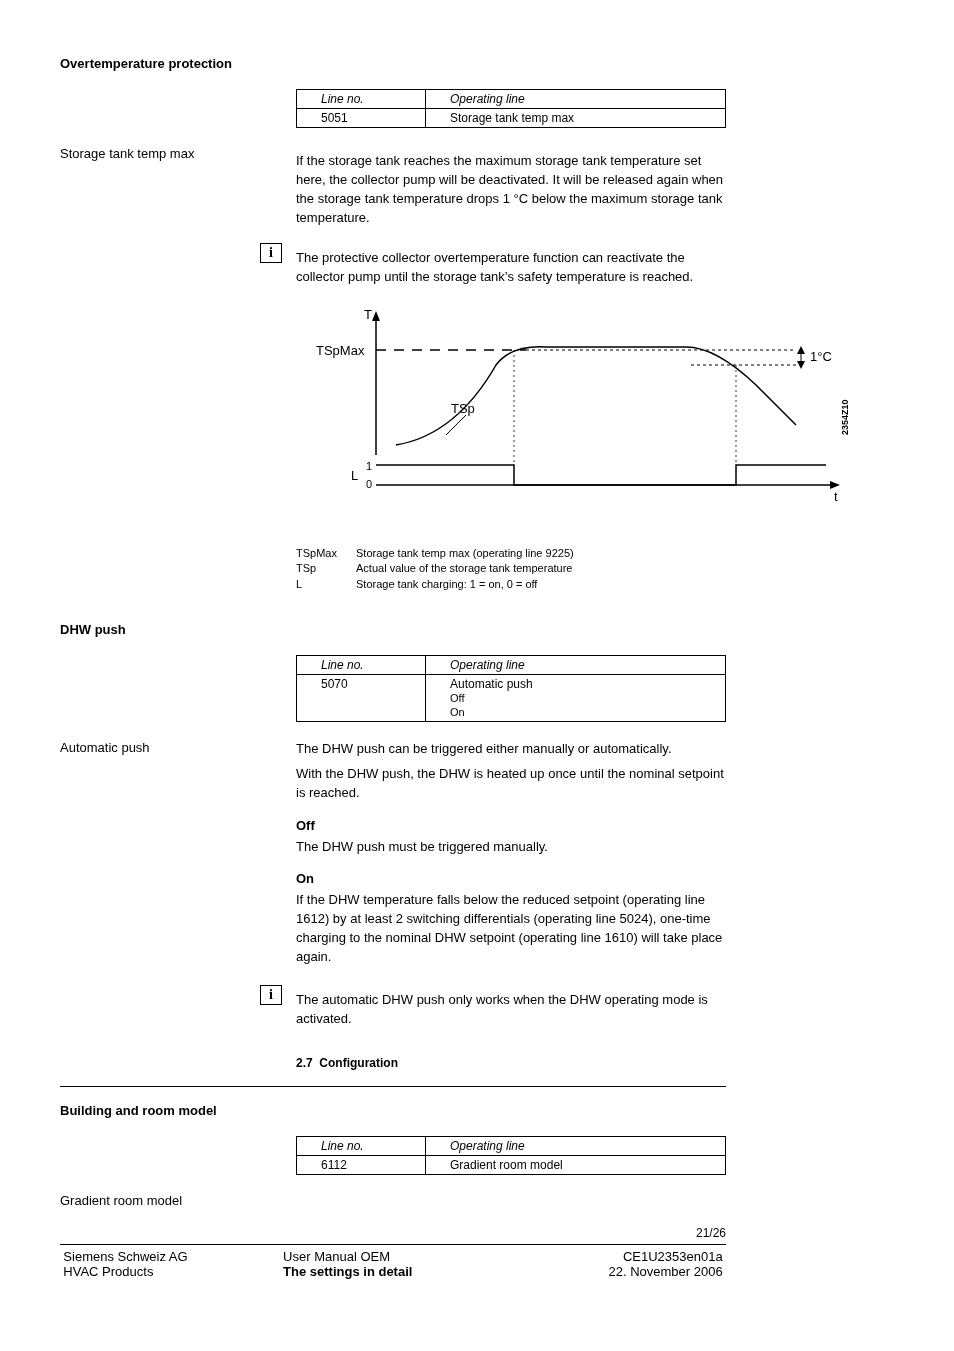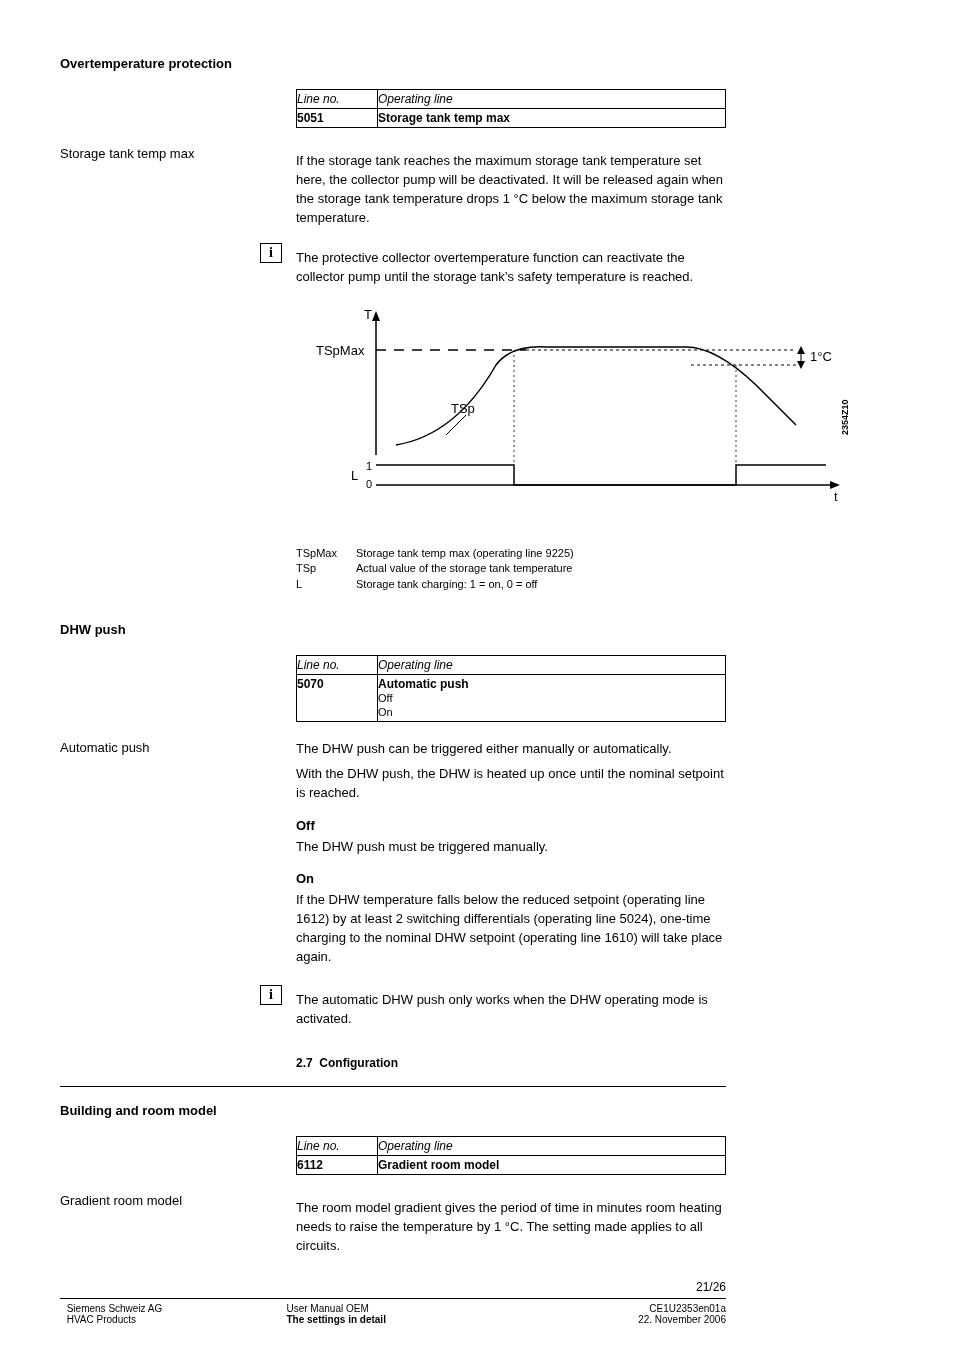--- a/index.html
+++ b/index.html
@@ -24,34 +24,34 @@
   .right-col { flex: 1; }
   .side-label { font-size: 13px; }
   .info-icon {
     display: inline-flex; width: 20px; height: 18px;
     border: 1.5px solid #000; align-items:center; justify-content:center;
     font-family: 'Times New Roman', serif; font-weight: bold; font-size:14px;
     margin-left: 200px;
   }
   table.opline { border-collapse: collapse; width: 100%; }
   table.opline td, table.opline th {
-    border: 1px solid #000; padding: 2px 0; font-size: 12px; text-align: left;
+    border: 1px solid #000; padding: 2px 24px; font-size: 12px; text-align: left;
     vertical-align: top;
   }
   table.opline .hdr { font-style: italic; }
-  table.opline .b { font-weight: bold; font-style: normal; }
+  table.opline .b { font-weight: normal; font-style: normal; }
   .para { margin: 6px 0; line-height: 1.45; }
   .bold { font-weight: bold; }
   .legend { font-size: 11px; line-height: 1.4; margin-top: 8px;}
   .legend-row { display:flex; }
   .legend-key { width:60px; flex:0 0 60px;}
   .h2 { font-size: 12px; font-weight: bold; margin: 22px 0 10px 0;}
   .hr { border-top: 1px solid #000; margin: 6px 0 14px 0; }
   .footer-hr { border-top:1px solid #000; margin-top: 40px;}
-  .footer { display:flex; justify-content:flex-end; font-size:10px; padding-top:4px;}
+  .footer { display:flex; justify-content:center; font-size:13px; padding-top:4px;}
   .footer .l, .footer .c, .footer .r { width:33%; }
   .footer .c { text-align:left; }
   .footer .r { text-align:right; }
   .pgno { text-align:right; font-size:12px; margin-top:18px; margin-bottom:4px;}
   .svgwrap { margin: 12px 0 4px 0; }
 </style>
 </head>
 <body>
 
 <div class="page">
@@ -223,23 +223,20 @@
               <td class="b">6112</td>
             <td class="b">Gradient room model</td>
             </tr>
       </tbody>
         </table>
     </div>
   </div>
 
   <div class="row" style="margin-top:18px;">
     <div class="left-col"><span class="side-label">Gradient room model</span></div>
-    <div class="right-col">
-      <div class="para">The room model gradient gives the period of time in minutes room heating needs to raise the temperature by 1 °C. The setting made applies to all circuits.</div>
-    </div>
   </div>
 
   <div class="pgno">21/26</div>
   <div class="footer-hr" style="margin-top:2px"></div>
   <div class="footer">
     <div class="l">
       <div>Siemens Schweiz AG</div>
       <div>HVAC Products</div>
     </div>
     <div class="c">

